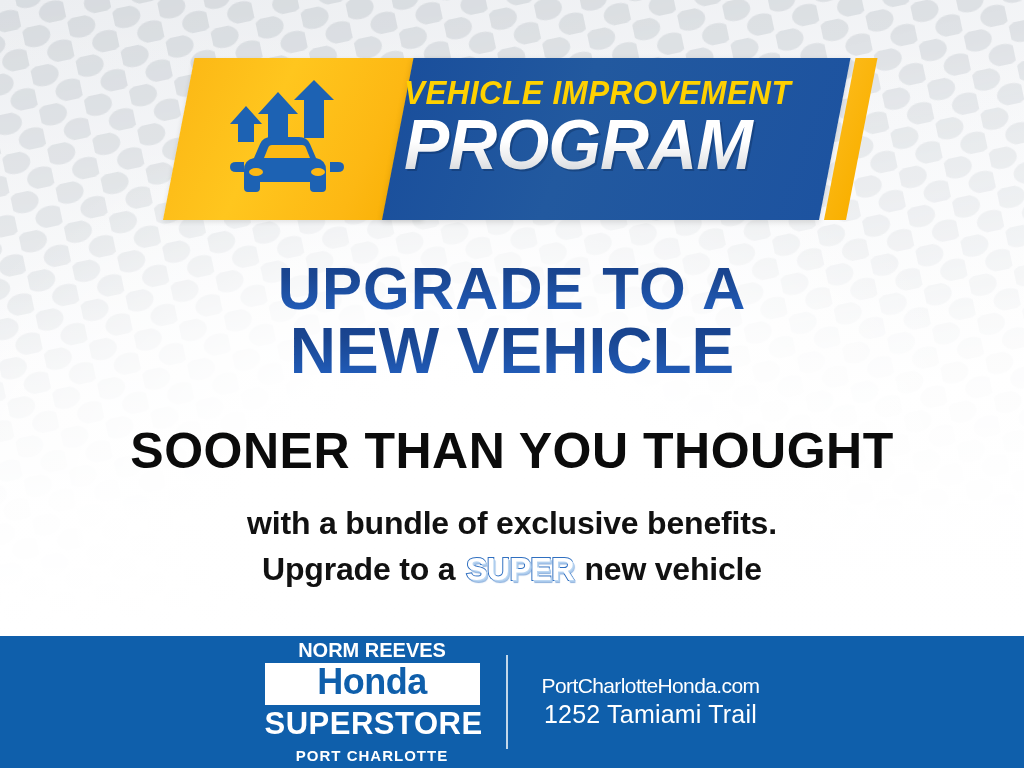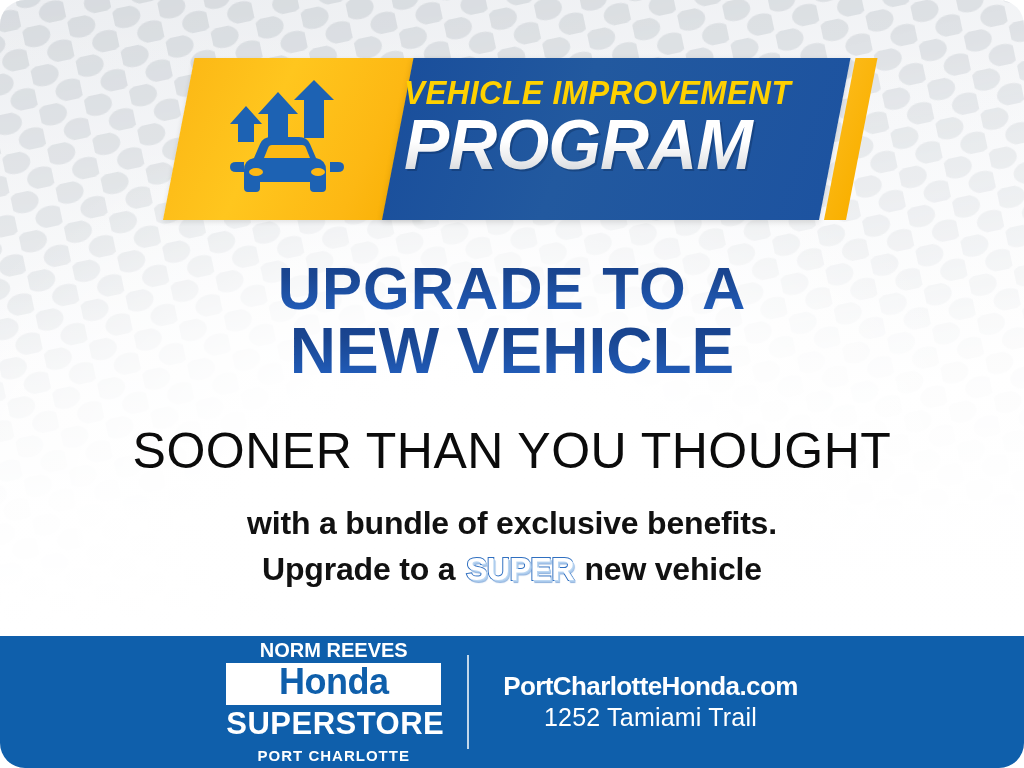--- a/index.html
+++ b/index.html
@@ -12,21 +12,20 @@
     overflow: hidden;
     font-family: "Liberation Sans", sans-serif;
     background: #ffffff;
   }
   #ad {
     position: relative;
     width: 1024px;
     height: 768px;
     overflow: hidden;
     background: #fdfdfe;
-    border-radius: 25px;
   }
 
   
   .bg-layer {
     position: absolute;
     inset: 0;
     pointer-events: none;
   }
   .bg-dots {
     position: absolute;
@@ -170,21 +169,21 @@
   .headline-line.l2 { font-size: 64px; letter-spacing: 0px; }
 
   
   .subheadline {
     position: absolute;
     left: 0;
     top: 422px;
     width: 1024px;
     text-align: center;
     font-family: "Liberation Sans Narrow", "Liberation Sans", sans-serif;
-    font-weight: normal;
+    font-weight: bold;
     font-size: 50px;
     letter-spacing: 0.5px;
     color: #0b0b0b;
     white-space: nowrap;
   }
 
   
   .bodycopy {
     position: absolute;
     left: 0;
@@ -272,22 +271,22 @@
     height: 94px;
     background: rgba(255,255,255,0.75);
     margin-right: 34px;
   }
   .contact {
     text-align: center;
     color: #ffffff;
   }
   .contact-site {
     font-family: "Liberation Sans", sans-serif;
-    font-weight: bold;
-    font-size: 26px;
+    font-weight: normal;
+    font-size: 21px;
     letter-spacing: -0.6px;
     line-height: 1.18;
     white-space: nowrap;
   }
   .contact-addr {
     font-family: "Liberation Sans", sans-serif;
     font-weight: normal;
     font-size: 25px;
     letter-spacing: 0.2px;
     line-height: 1.26;

